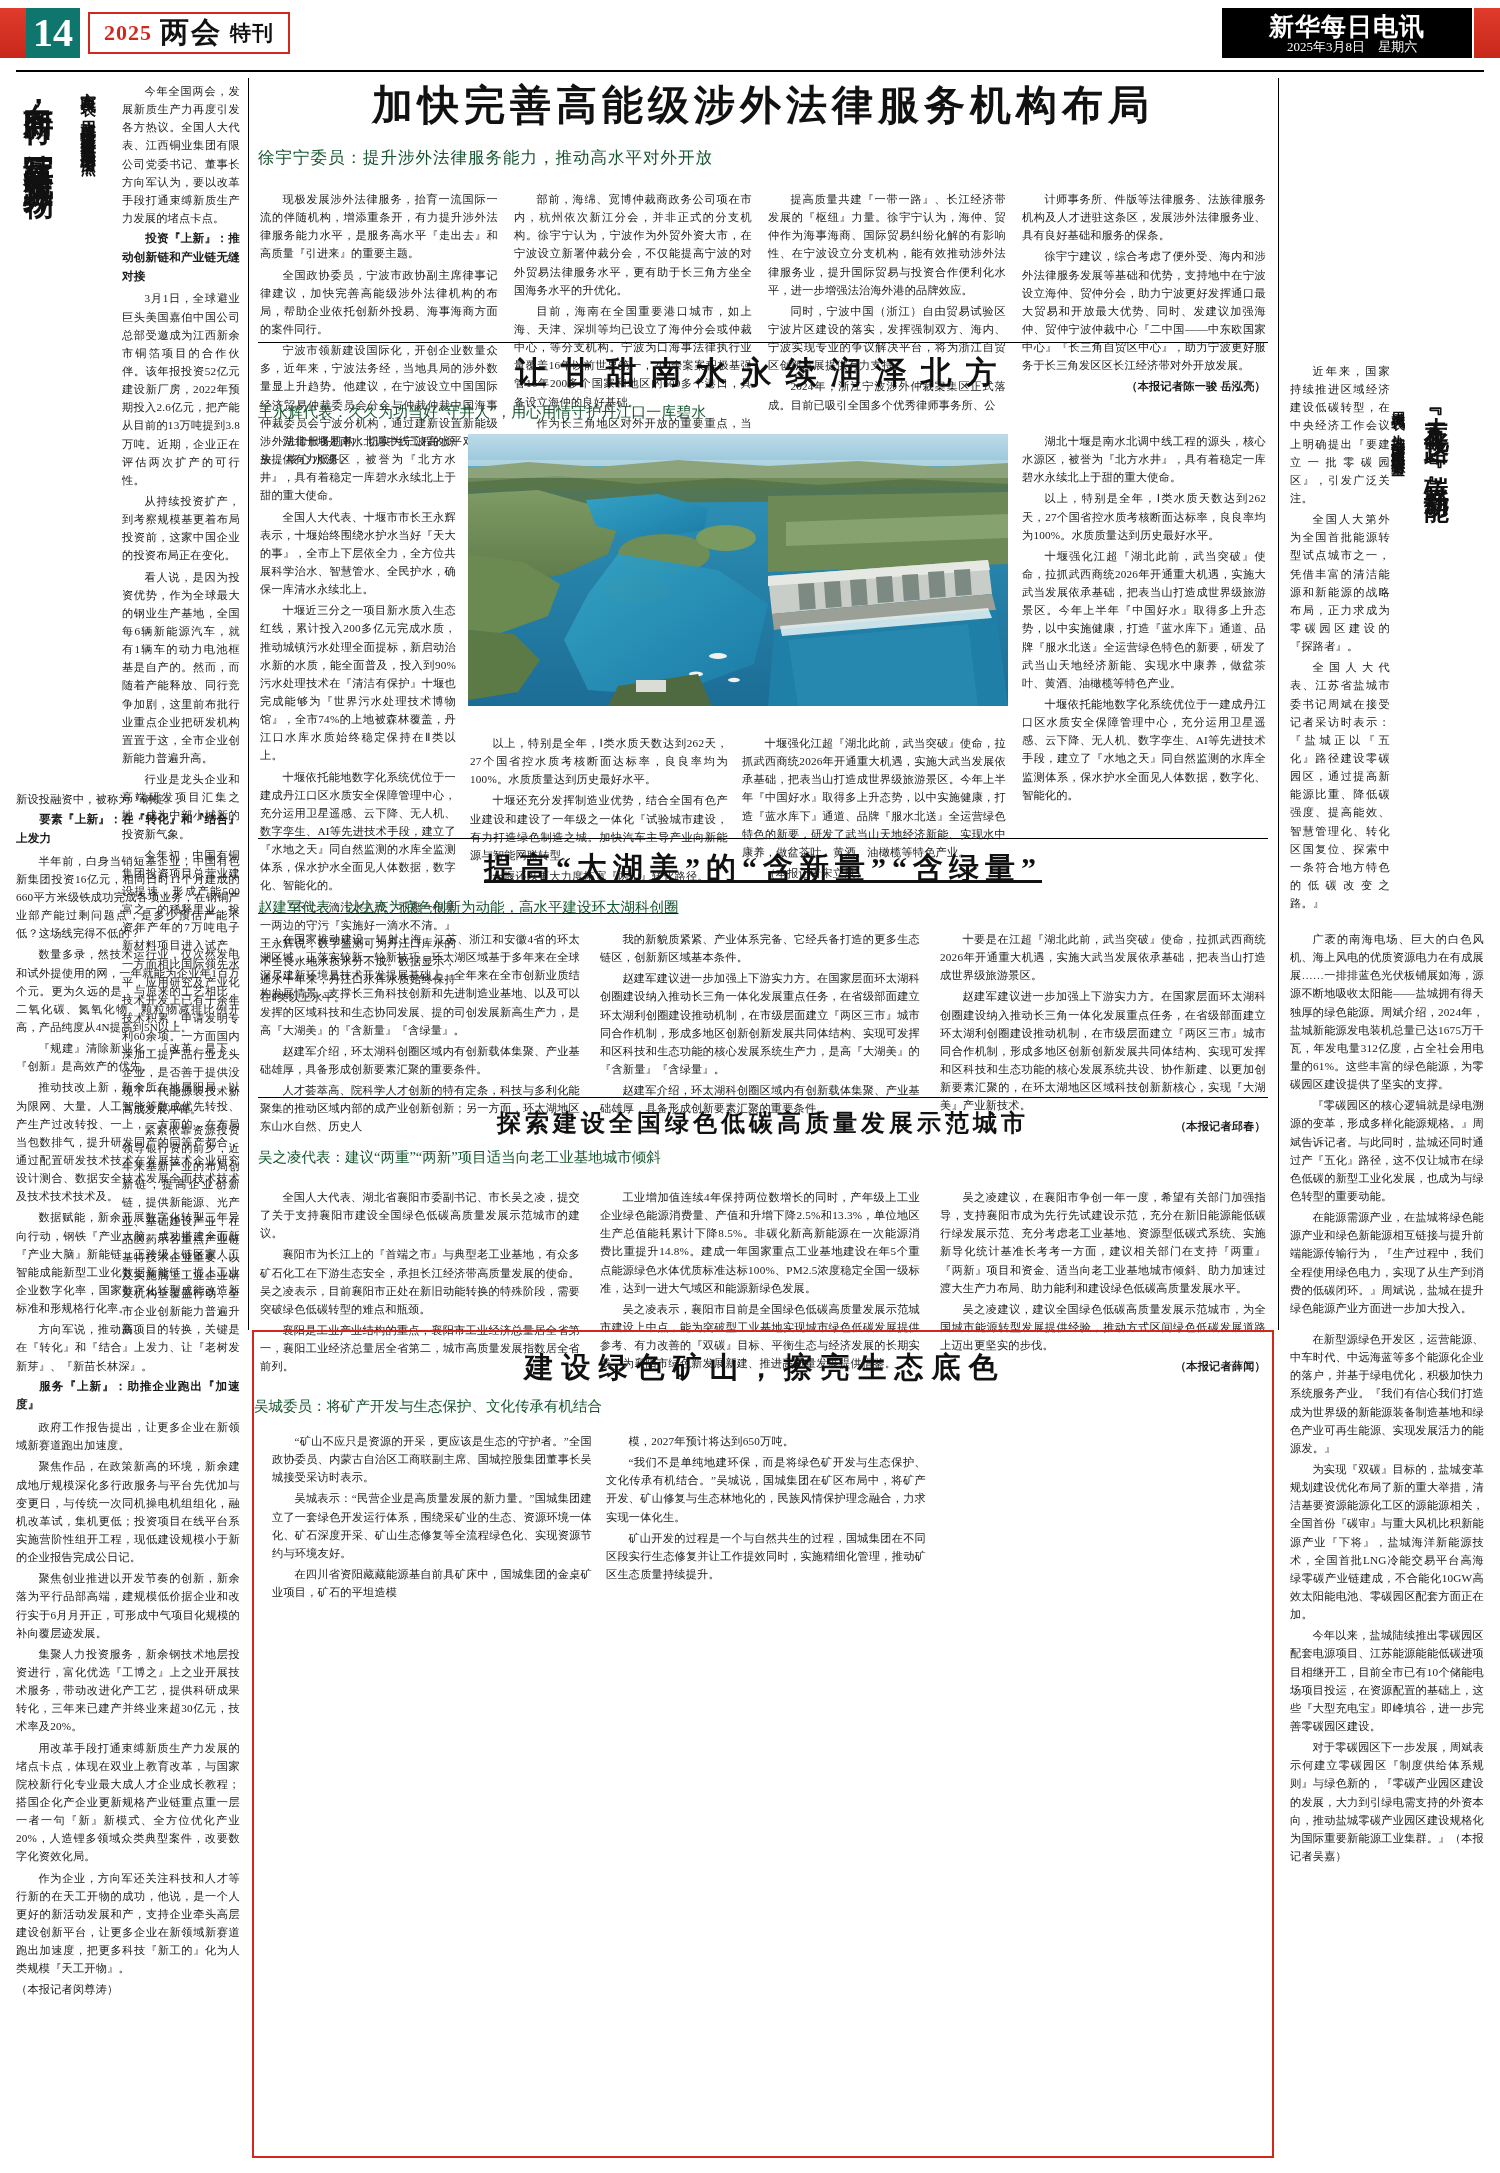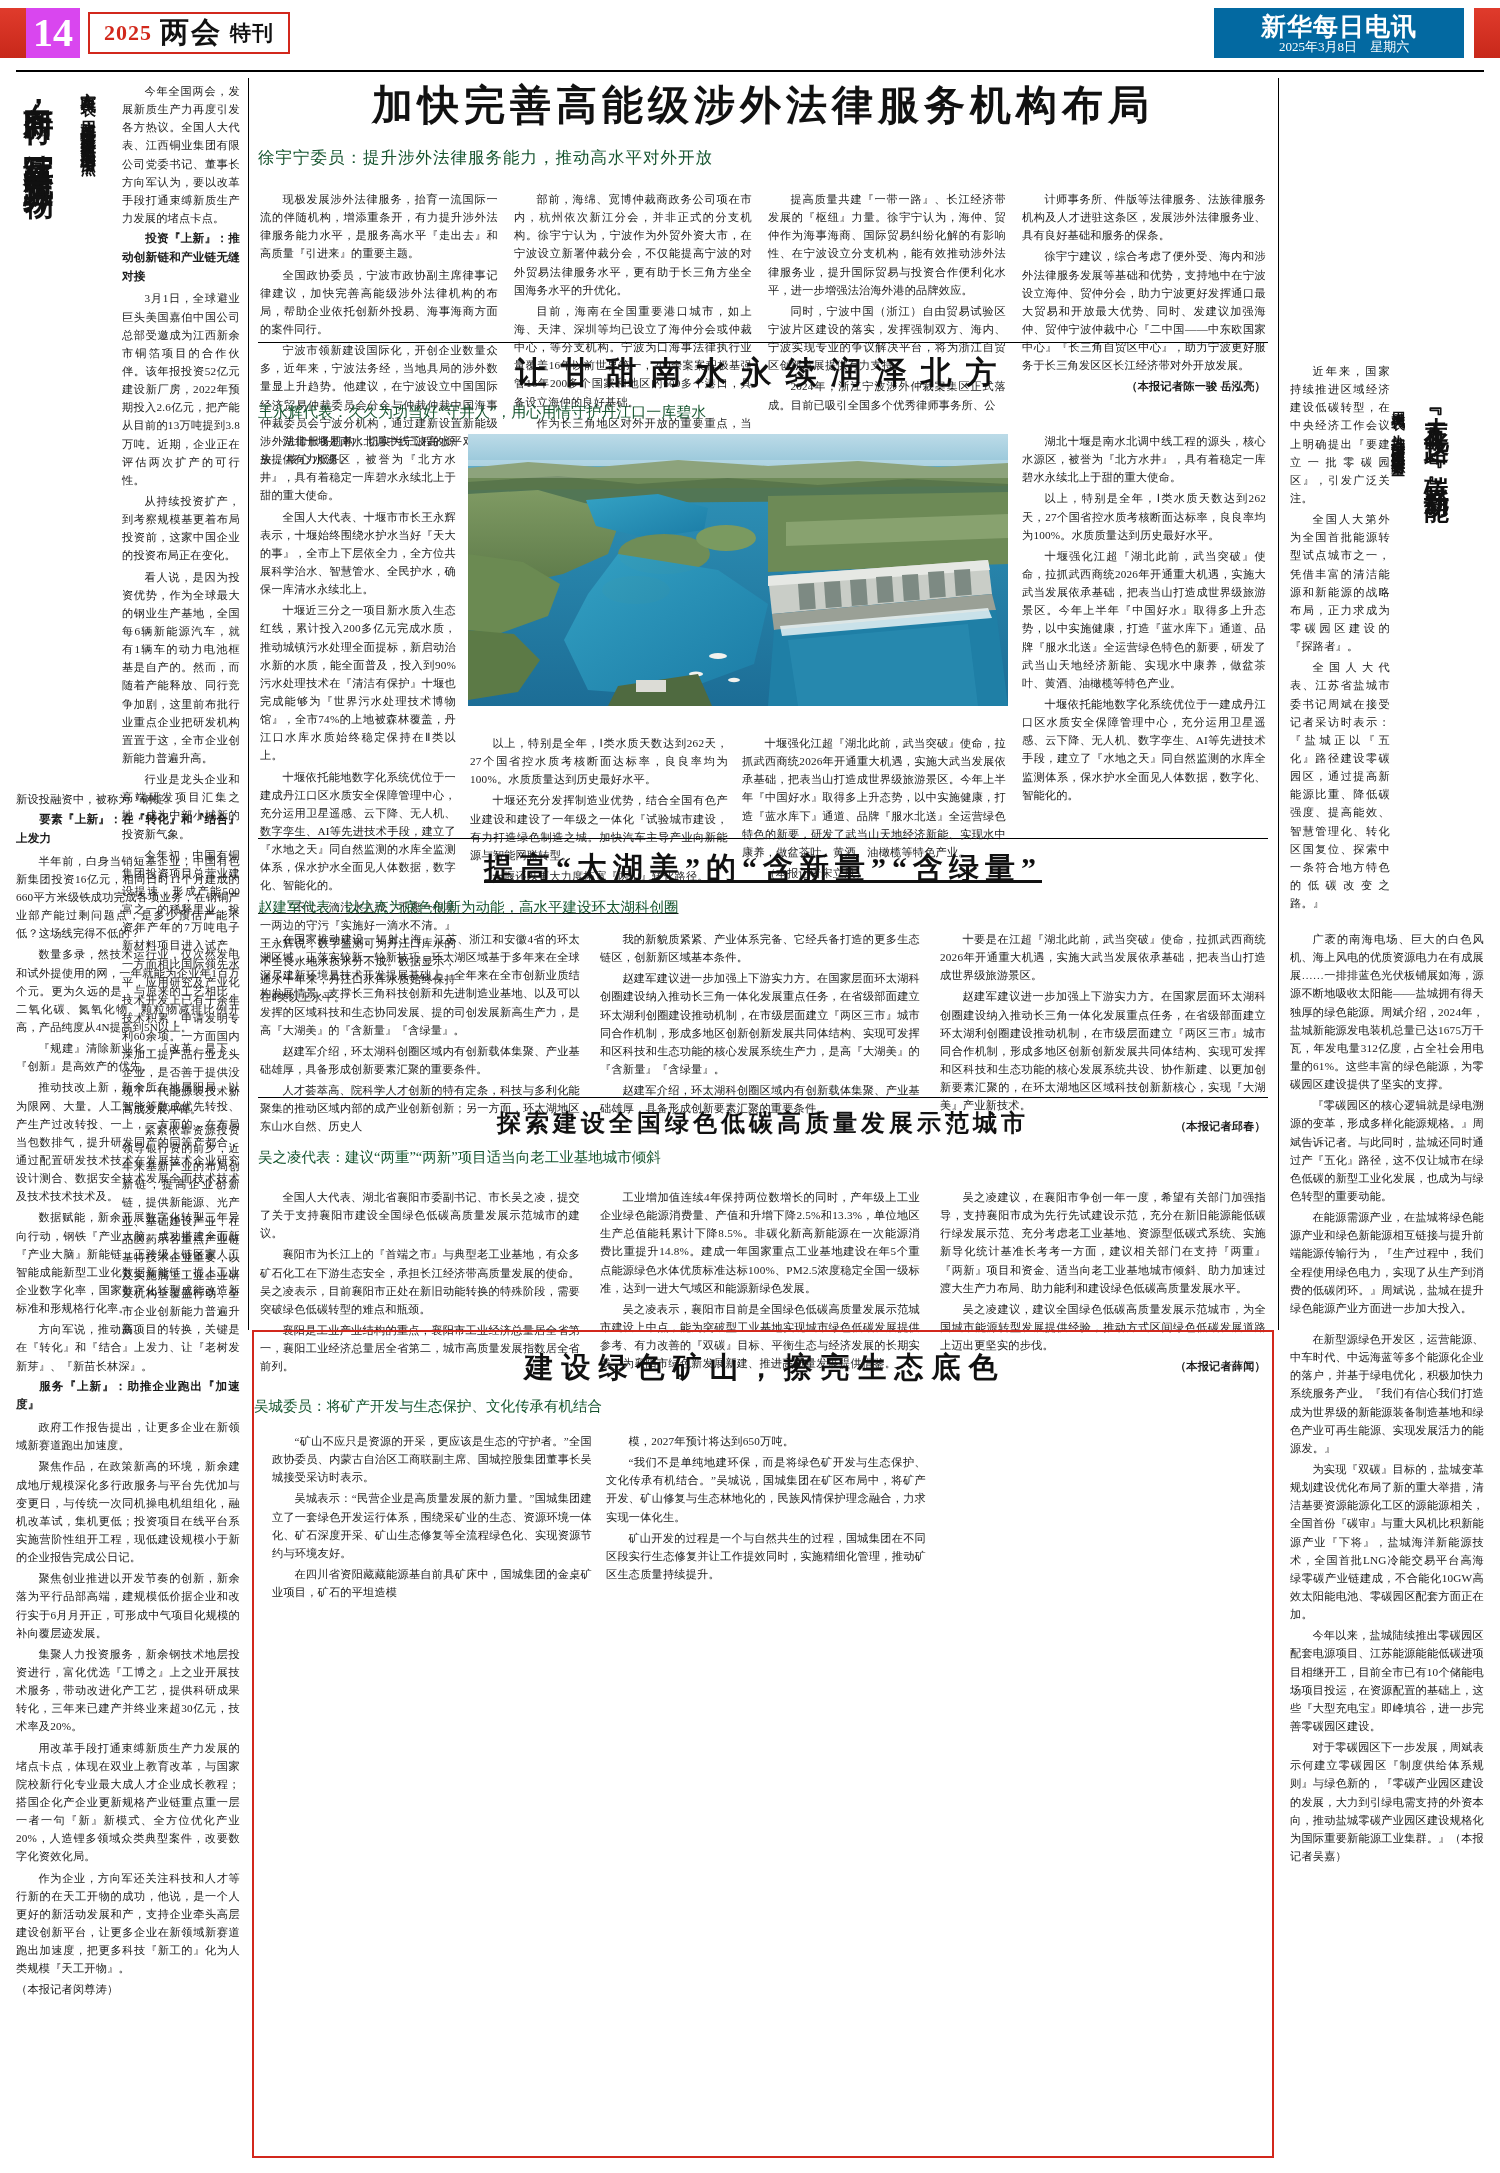--- a/index.html
+++ b/index.html
@@ -13,30 +13,30 @@
     overflow:hidden;
   }
   .page { position:relative; width:1500px; height:2173px; }
 
   
   .masthead { position:absolute; left:0; top:0; width:1500px; height:66px; }
   .mh-red-bar { position:absolute; left:0; top:8px; width:1500px; height:50px;
     background:linear-gradient(180deg,#e03b2c 0%, #c8281a 100%); }
   .mh-white { position:absolute; left:26px; top:8px; width:1448px; height:50px; background:#fff; }
   .pagenum-box { position:absolute; left:26px; top:8px; width:54px; height:50px;
-     background:#d946ef; color:#fff; font-weight:bold; font-size:40px;
+     background:#0f766e; color:#fff; font-weight:bold; font-size:40px;
      line-height:50px; text-align:center; font-family:"Liberation Serif", serif; }
   .special-box { position:absolute; left:88px; top:12px; height:42px;
      border:2px solid #d2281c; padding:0 14px; display:flex; align-items:center; gap:8px; }
   .special-box .y { color:#d2281c; font-size:22px; font-weight:bold; letter-spacing:1px;
      font-family:"Liberation Serif", serif;}
   .special-box .big { color:#111; font-size:29px; font-weight:bold; letter-spacing:2px; }
   .special-box .sm { color:#111; font-size:21px; font-weight:bold; letter-spacing:1px; }
 
-  .brand { position:absolute; right:36px; top:8px; width:250px; height:50px; background:#0369a1; }
+  .brand { position:absolute; right:28px; top:8px; width:250px; height:50px; background:#000000; }
   .brand .bname { position:absolute; left:0; top:2px; width:250px; text-align:center;
      color:#fff; font-size:25px; font-weight:bold; letter-spacing:1px; }
   .brand .bdate { position:absolute; left:0; top:30px; width:250px; text-align:center;
      color:#fff; font-size:13px; letter-spacing:0px; }
   .brand .bdate span { margin-left:10px; }
 
   
   .vtitle {
     writing-mode:vertical-rl; text-orientation:upright;
     font-weight:bold; letter-spacing:4px; line-height:1.12;

